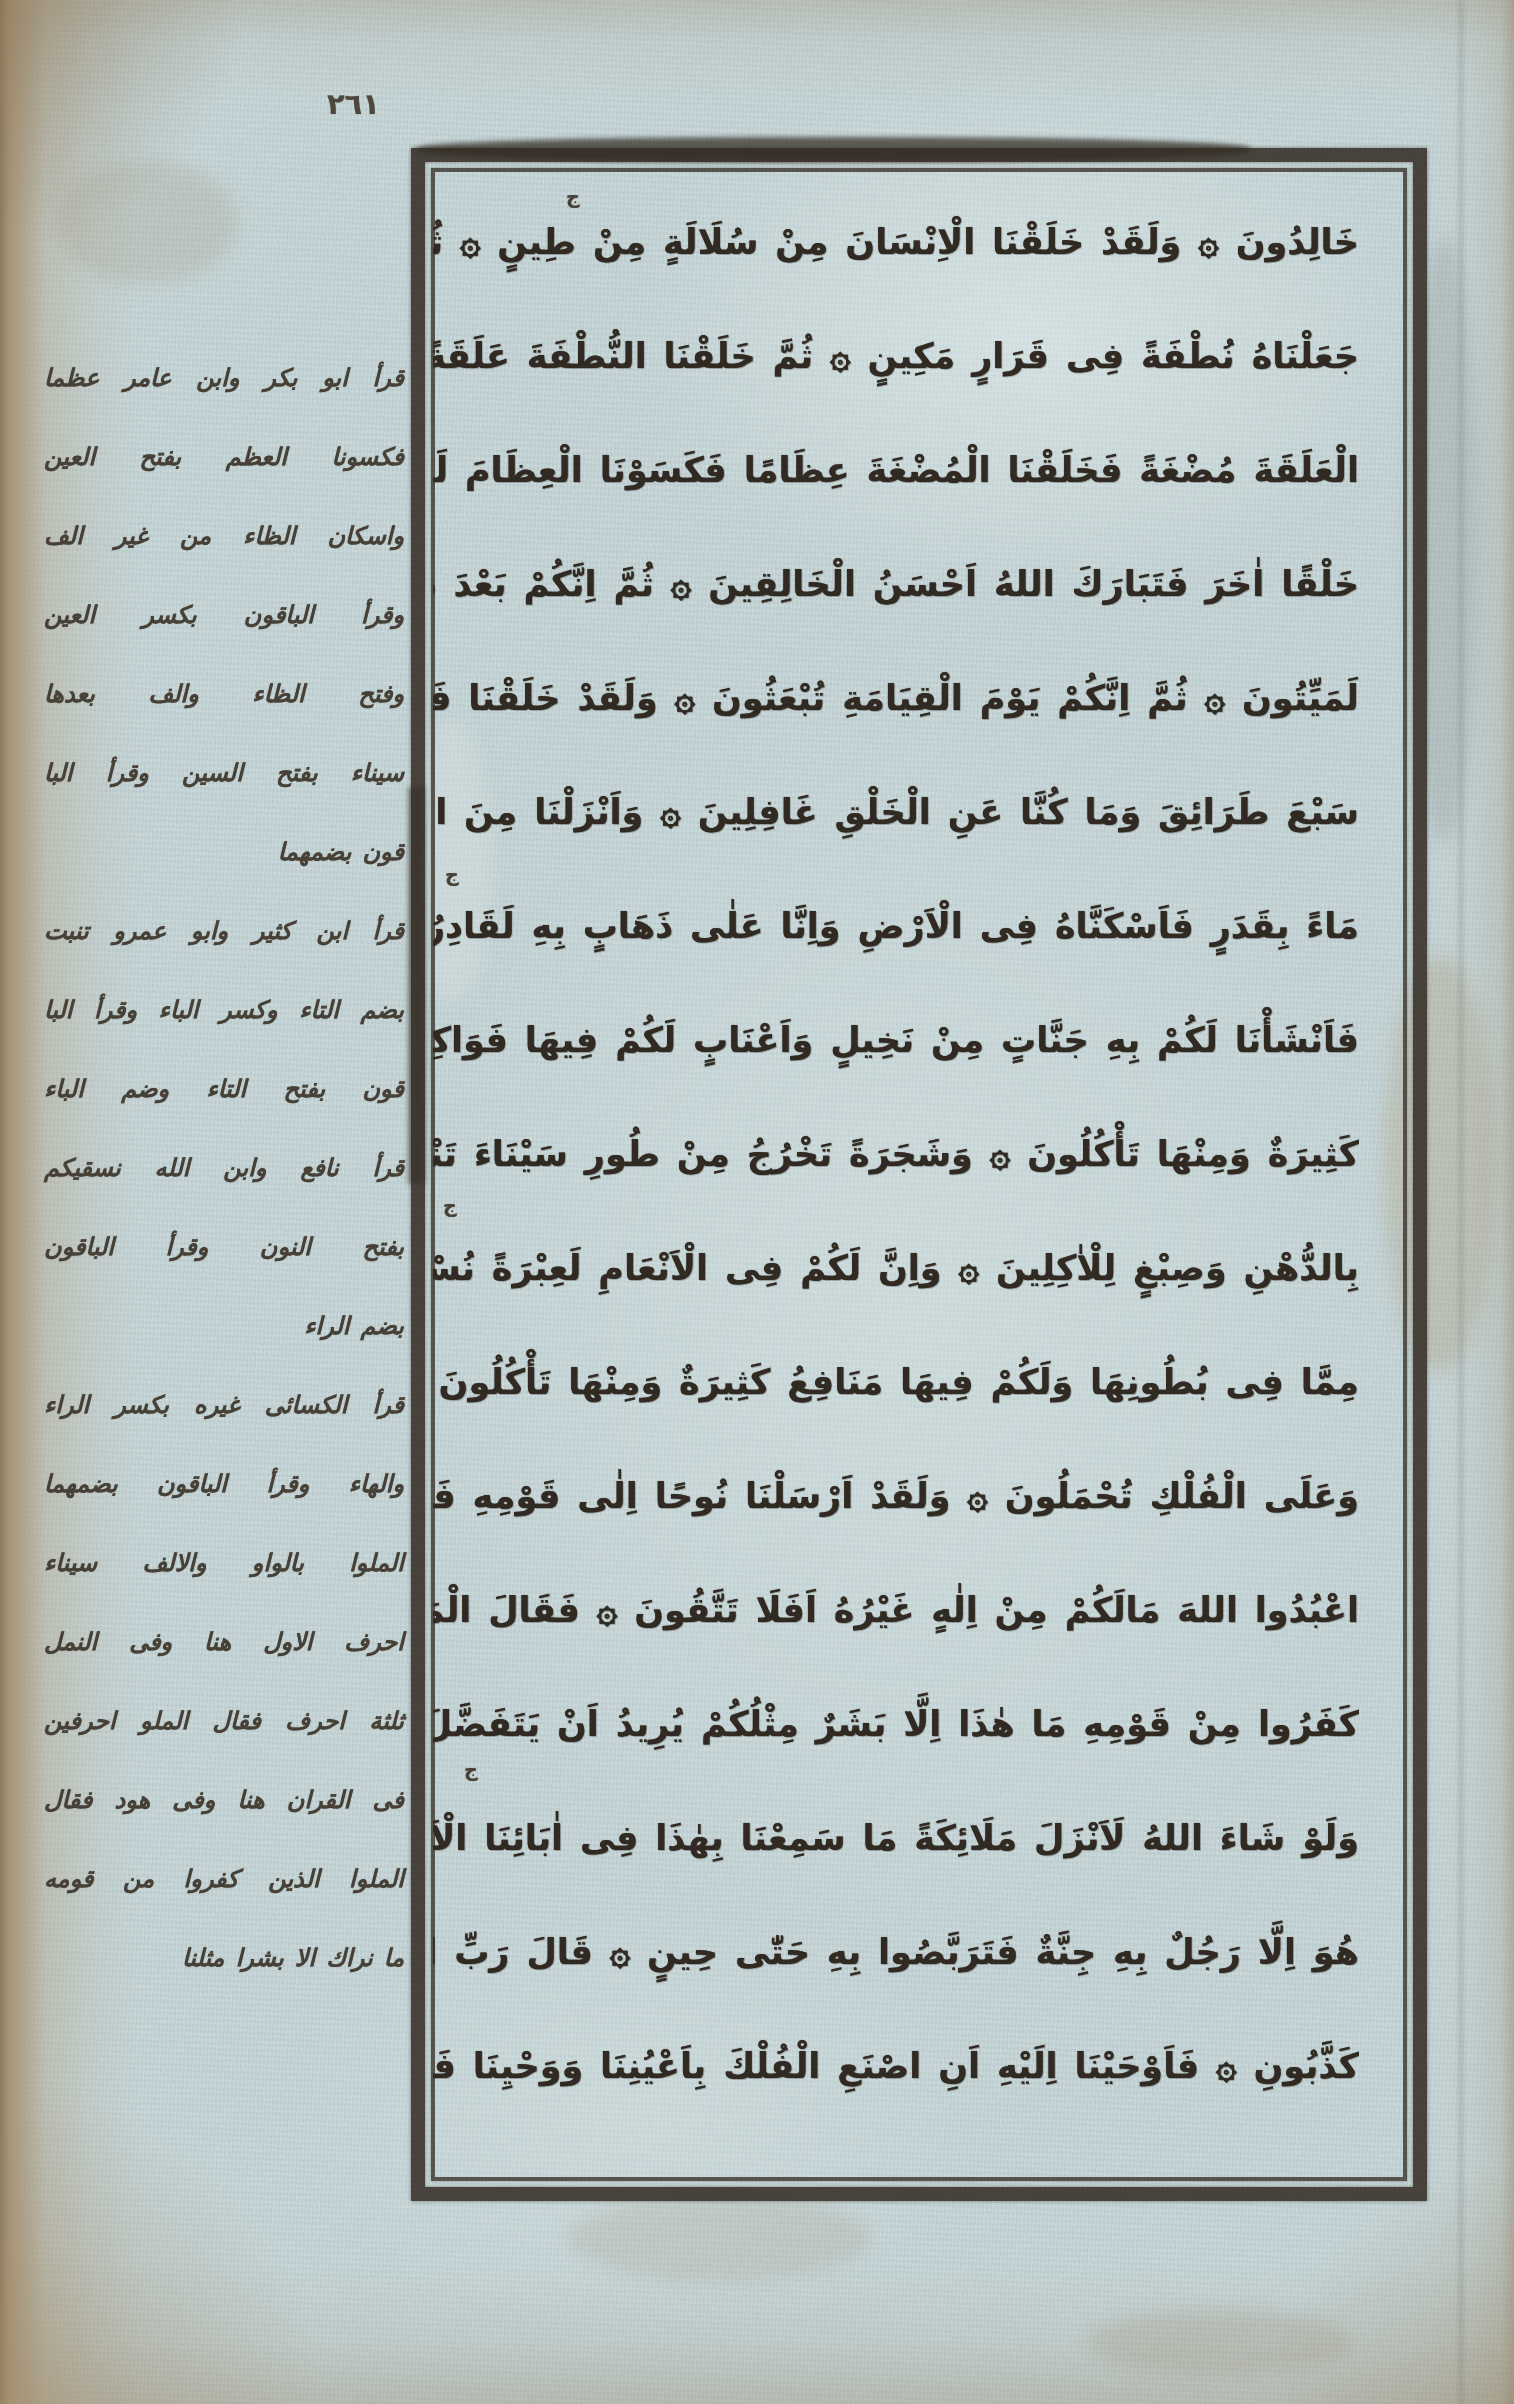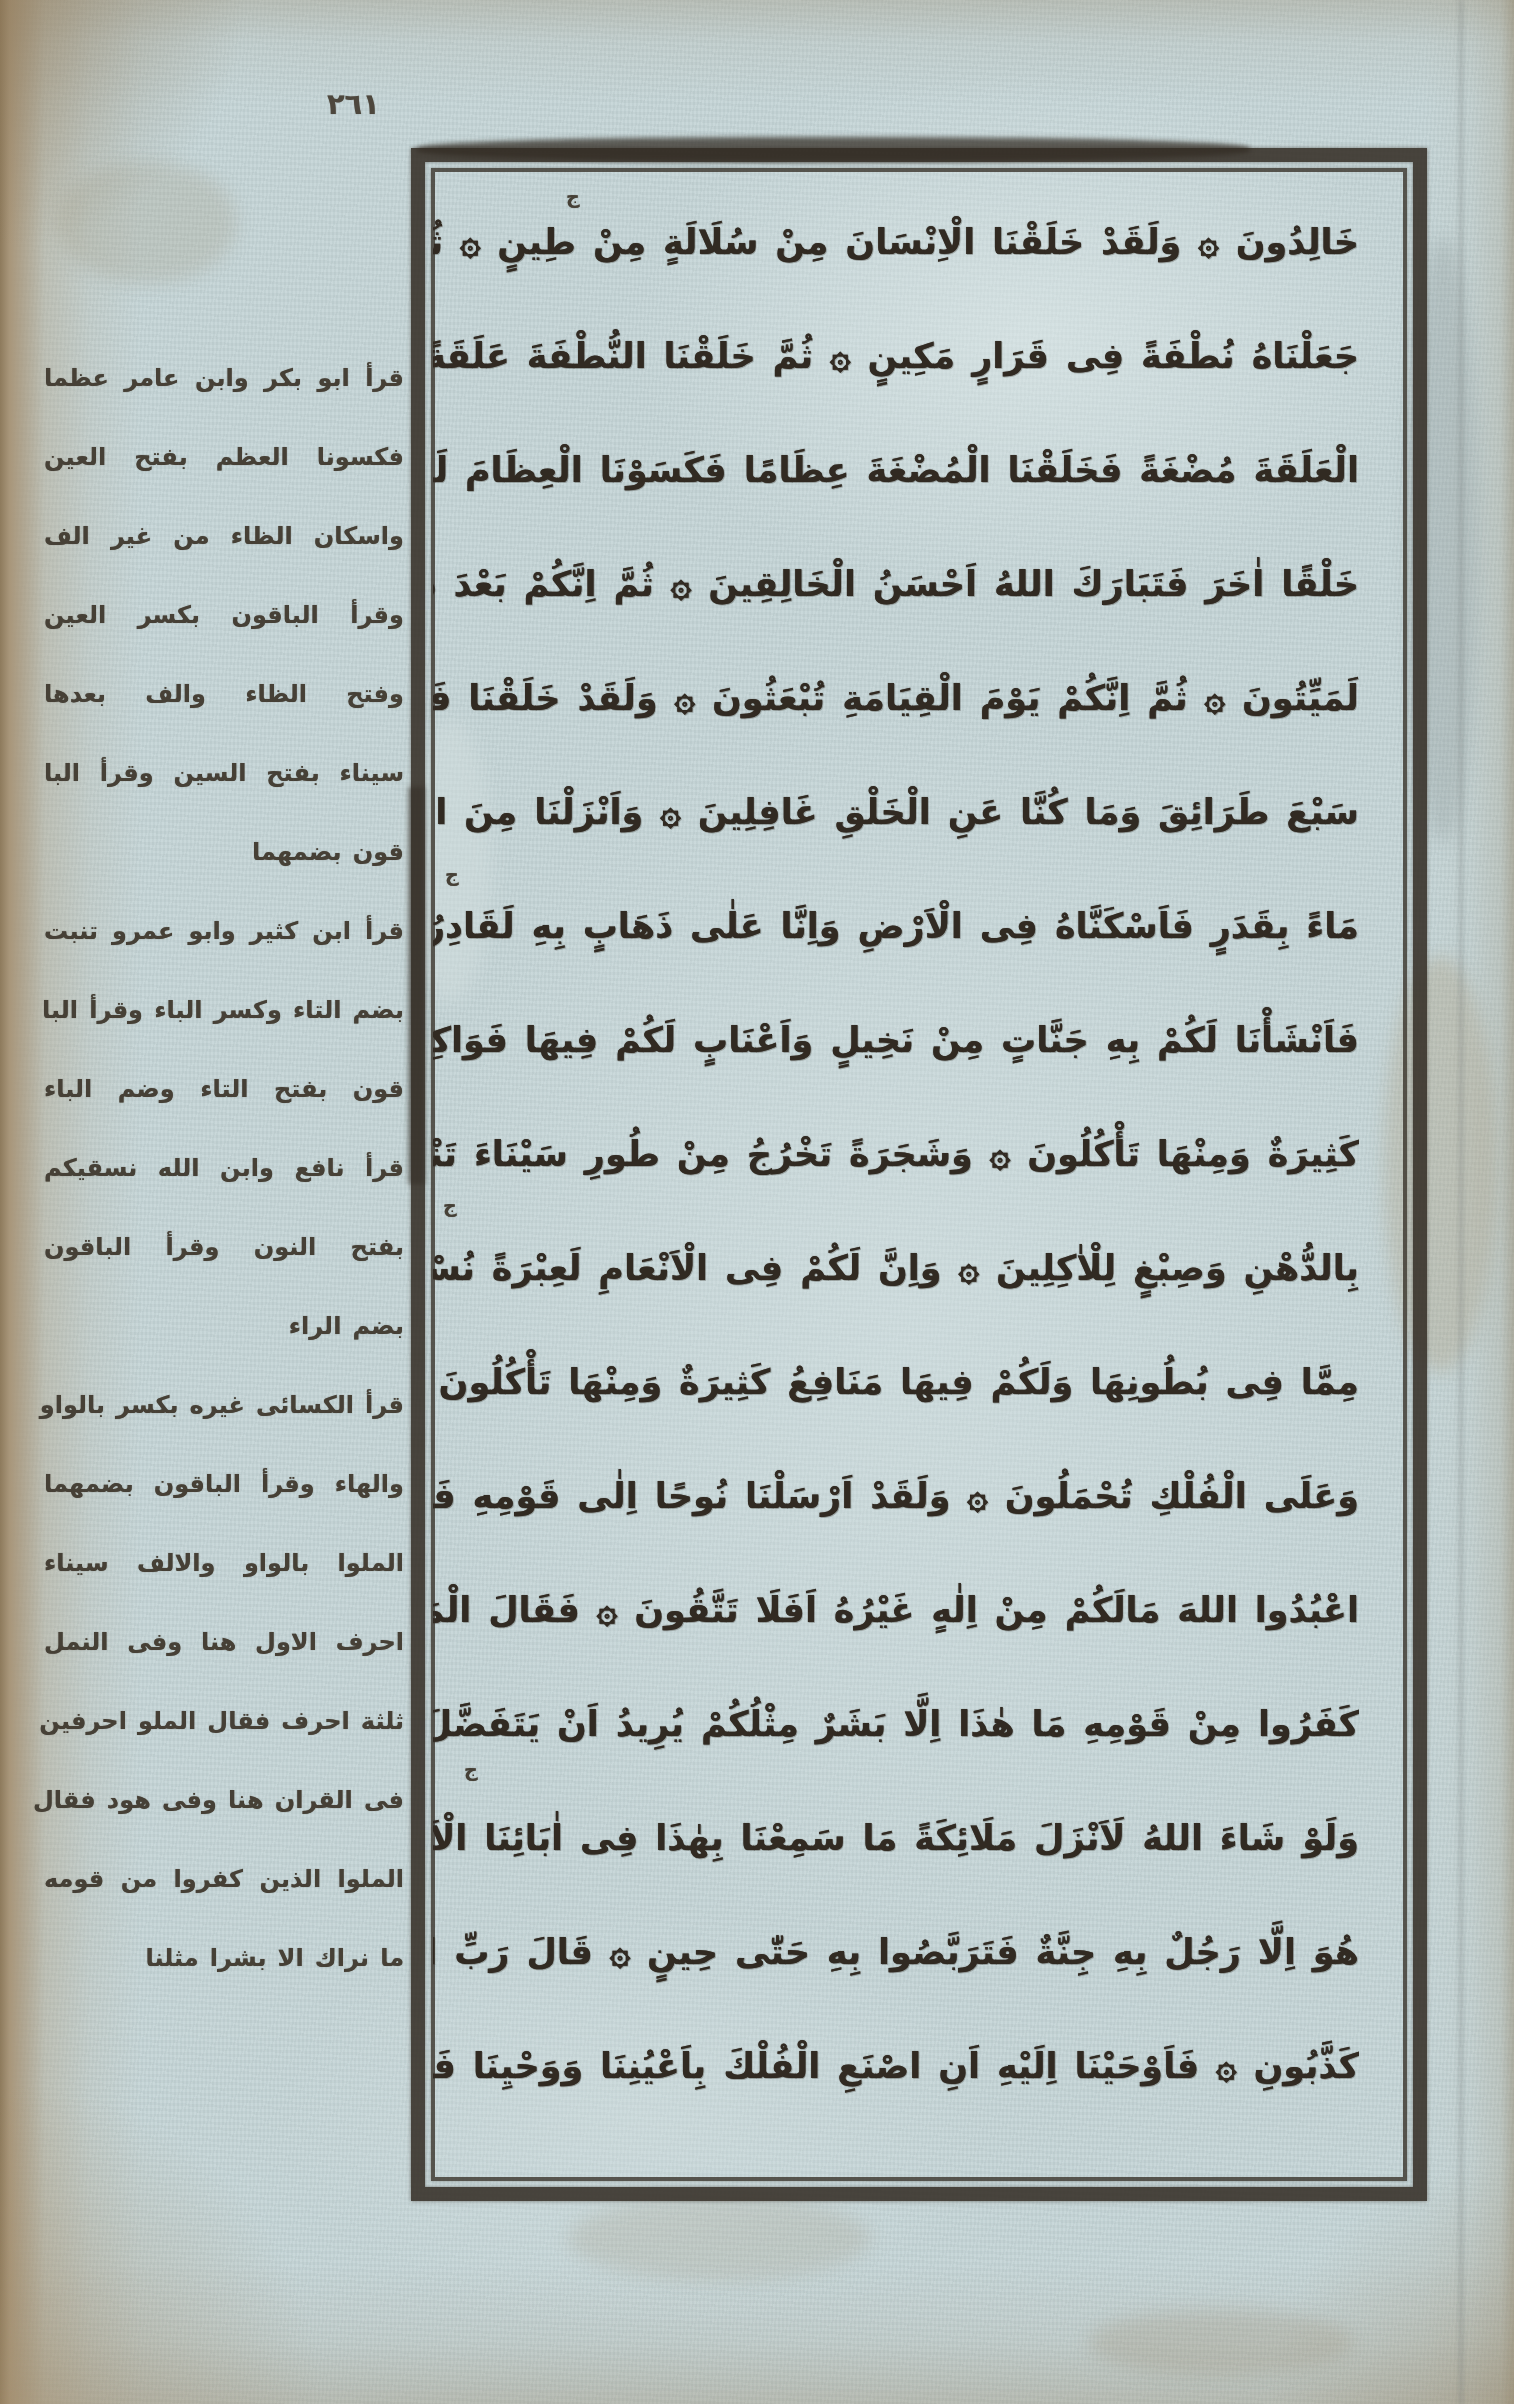--- a/index.html
+++ b/index.html
@@ -54,20 +54,21 @@
   .qline{
     height:114px;line-height:114px;
     font-size:35px;font-weight:700;color:#312a22;
     text-align:justify;text-align-last:justify;
     word-spacing:4.7px;letter-spacing:0px;white-space:nowrap;
     text-shadow:0 0 0.9px rgba(49,42,34,0.85), 0.9px 0.9px 0 rgba(49,42,34,0.25);
   }
   .margin-notes{
     position:absolute;left:44px;top:339px;width:360px;
     direction:rtl;
+    font-style:italic;
   }
   .mline{
     height:79px;line-height:79px;
     font-size:24px;font-weight:700;color:#464036;
     text-align:justify;text-align-last:justify;
     white-space:nowrap;word-spacing:2.8px;
     text-shadow:0 0 0.9px rgba(70,64,54,0.7);
   }
   .mline.short{text-align-last:right;}
   .waqf{
@@ -123,21 +124,21 @@
     <div class="mline">وقرأ الباقون بكسر العين</div>
     <div class="mline">وفتح الظاء والف بعدها</div>
     <div class="mline">سيناء بفتح السين وقرأ البا</div>
     <div class="mline short">قون بضمهما</div>
     <div class="mline">قرأ ابن كثير وابو عمرو تنبت</div>
     <div class="mline">بضم التاء وكسر الباء وقرأ البا</div>
     <div class="mline">قون بفتح التاء وضم الباء</div>
     <div class="mline">قرأ نافع وابن الله نسقيكم</div>
     <div class="mline">بفتح النون وقرأ الباقون</div>
     <div class="mline short">بضم الراء</div>
-    <div class="mline">قرأ الكسائى غيره بكسر بالواو</div>
+    <div class="mline">قرأ الكسائى غيره بكسر الراء</div>
     <div class="mline">والهاء وقرأ الباقون بضمهما</div>
     <div class="mline">الملوا بالواو والالف سيناء</div>
     <div class="mline">احرف الاول هنا وفى النمل</div>
     <div class="mline">ثلثة احرف فقال الملو احرفين</div>
     <div class="mline">فى القران هنا وفى هود فقال</div>
     <div class="mline">الملوا الذين كفروا من قومه</div>
     <div class="mline short">ما نراك الا بشرا مثلنا</div>
   </div>
 
   <span class="waqf" style="left:566px;top:185px;">ج</span>

